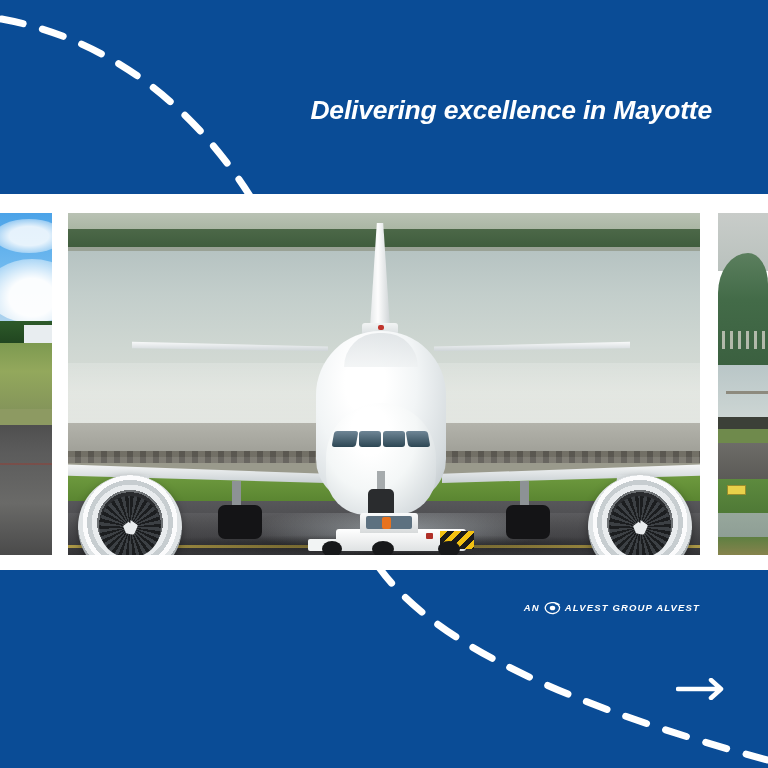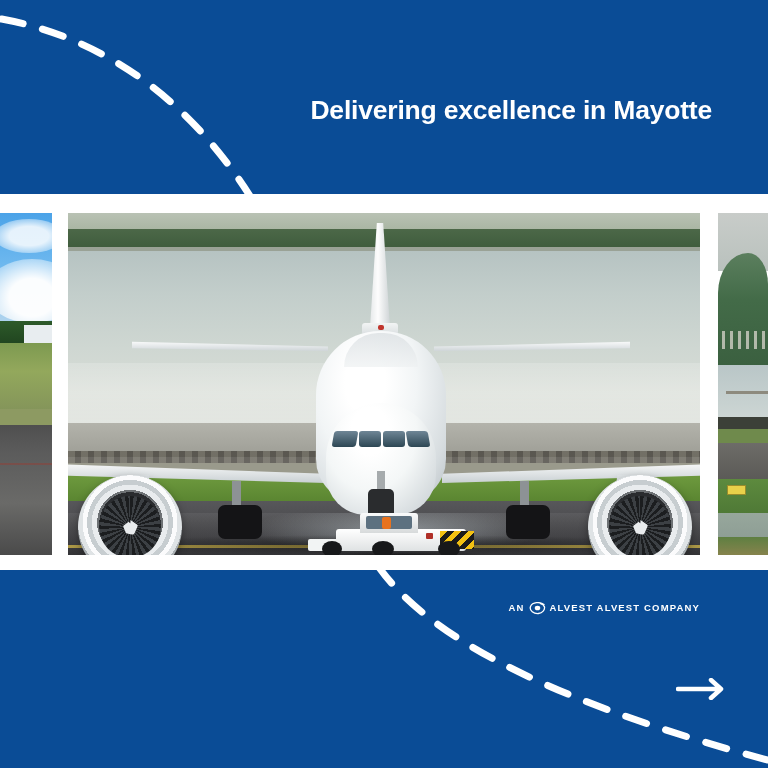--- a/index.html
+++ b/index.html
@@ -2,21 +2,21 @@
 <html><head>
 <meta charset="utf-8">
 <style>
   html,body{margin:0;padding:0;}
   body{
     width:768px;height:768px;
     background:#ffffff;
     font-family:"Liberation Sans", sans-serif;
     overflow:hidden;
   }
-  .canvas{position:relative;width:768px;height:768px;background:#ffffff;overflow:hidden;}
+  .canvas{position:relative;width:768px;height:768px;background:#ffffff;overflow:hidden;font-style:italic;}
 
   
   .band{position:absolute;left:0;width:768px;background:#0a4c96;overflow:hidden;}
   .band-top{top:0;height:194px;}
   .band-bottom{top:570px;height:198px;}
 
   .band-svg{position:absolute;left:0;top:0;overflow:visible;}
 
   
   .title{
@@ -285,21 +285,21 @@
   <div class="logo">
     <span class="logo-inner">
       <span class="logo-txt">AN</span>
       <span class="logo-mark">
         <svg width="17" height="13" viewBox="0 0 34 26">
           <path d="M30 5 C22 -1, 7 0, 3 9 C0 17, 10 24, 19 23 C27 22, 32 16, 31 10" fill="none" stroke="#ffffff" stroke-width="2.6" stroke-linecap="round"></path>
           <path d="M31 10 C30 7, 27 4, 23 3" fill="none" stroke="#ffffff" stroke-width="2.6" stroke-linecap="round"></path>
           <ellipse cx="17" cy="12" rx="5.5" ry="4.6" fill="#ffffff"></ellipse>
         </svg>
       </span>
-      <span class="logo-txt">ALVEST ALVEST COMPANY</span>
+      <span class="logo-txt">ALVEST GROUP ALVEST</span>
     </span>
   </div>
 
   <div class="arrow">
     <svg width="52" height="22" viewBox="0 0 52 22">
       <path d="M2 11 H45 M35 2 L45 11 L35 20" fill="none" stroke="#ffffff" stroke-width="4.5" stroke-linecap="round" stroke-linejoin="round"></path>
     </svg>
   </div>
 
 </div>

